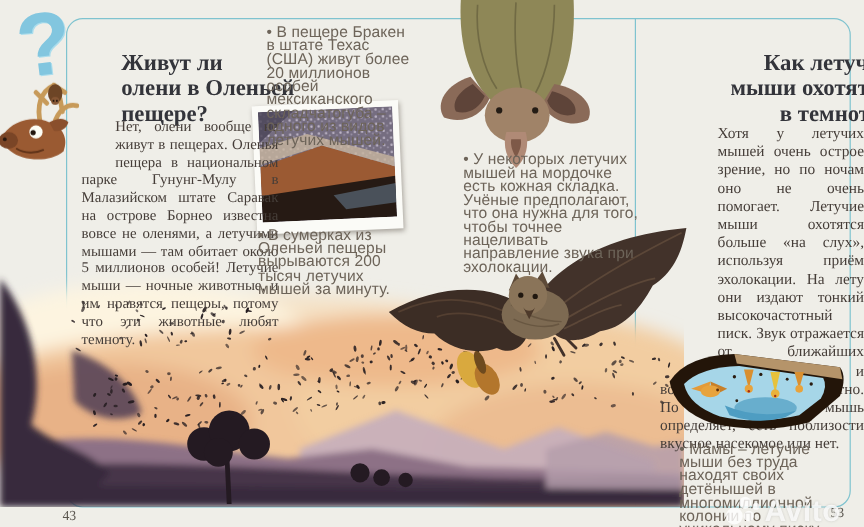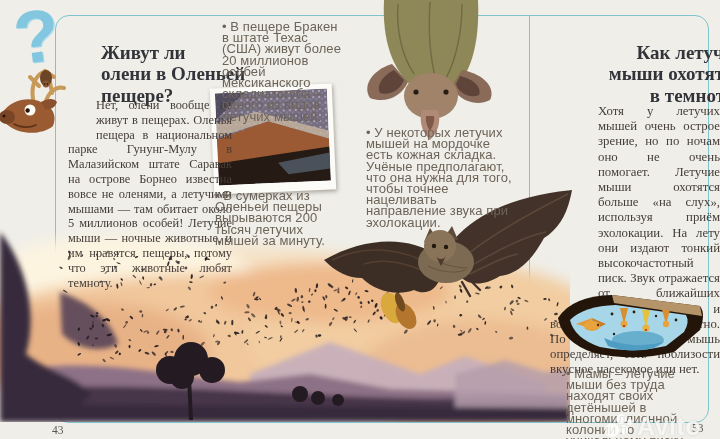--- a/index.html
+++ b/index.html
@@ -19,21 +19,21 @@
         text-align:justify;z-index:5;margin:12px;}
   #left-para{left:56px;top:86px;width:164px;}
   #right-para{left:538px;top:92px;width:170px;font-size:12.8px;line-height:15.2px;}
   .deer-spacer{float:left;width:28px;height:33px;}
   .wing-spacer{float:left;width:48px;height:82px;margin-top:124px;}
   
   .fact{position:absolute;font-family:"Liberation Sans",sans-serif;color:#6d6459;
         font-size:13px;line-height:11.2px;z-index:5;letter-spacing:.1px;}
   #fact-1{left:222px;top:21px;width:124px;}
   #fact-2{left:215px;top:190px;width:132px;}
-  #fact-3{left:366px;top:127px;width:148px;}
+  #fact-3{left:386px;top:127px;width:148px;}
   #fact-4{left:566px;top:368px;width:142px;}
   
   #qmark{position:absolute;left:14px;top:-6px;font-family:"Liberation Sans",sans-serif;
          font-weight:bold;font-size:74px;color:#82c6df;transform:rotate(-7deg);
          z-index:6;text-shadow:1px 1px 0 #a9dcec;}
   #deer{position:absolute;left:0;top:64px;z-index:6;}
   
   #cave-photo{position:absolute;left:212px;top:86px;padding:5px;background:#fbfbf7;
               box-shadow:1px 2px 4px rgba(60,50,40,.4);transform:rotate(-2.5deg);z-index:4;}
   

